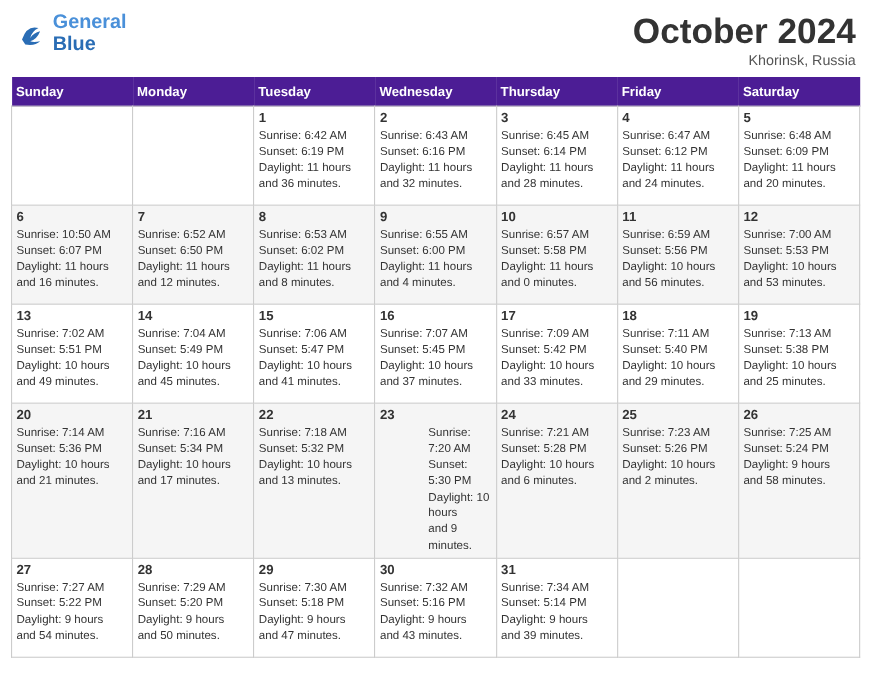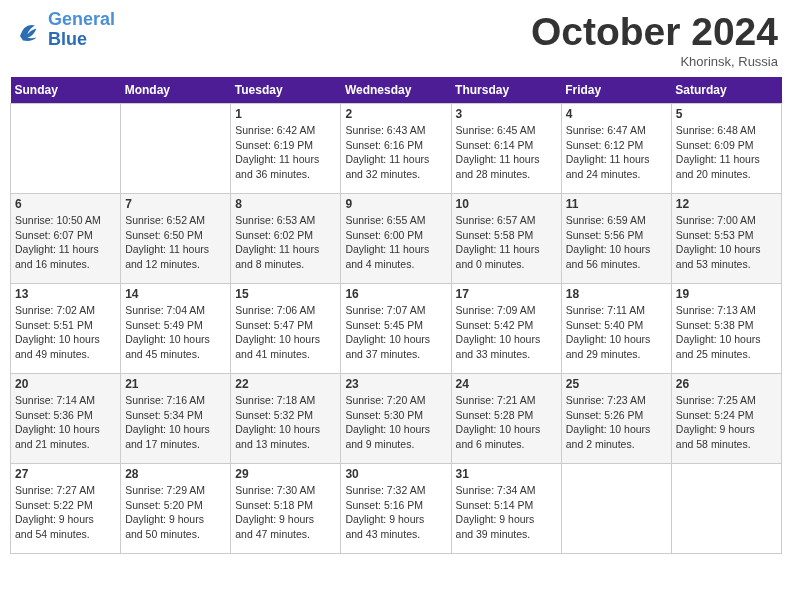--- a/index.html
+++ b/index.html
@@ -32,21 +32,21 @@
       color: #4a90d9;
     }
     .logo-bird {
       width: 30px;
       height: 30px;
     }
     .title-area {
       text-align: right;
     }
     .month-title {
-      font-size: 39px;
+      font-size: 32px;
       font-weight: bold;
       color: #333;
     }
     .location-title {
       font-size: 13px;
       color: #555;
     }
     .calendar-table {
       width: 100%;
       border-collapse: collapse;
@@ -277,21 +277,21 @@
         </td>
         <td>
           <span class="day-number">22</span>
           <div class="day-info" style="white-space: pre-line;">Sunrise: 7:18 AM
 Sunset: 5:32 PM
 Daylight: 10 hours
 and 13 minutes.</div>
         </td>
         <td>
           <span class="day-number">23</span>
-          <div class="day-info" style="white-space: pre-line;">Sunrise: 7:20 AM
+          <div class="day-info" style="white-space: pre-line; margin-left: 44px;">Sunrise: 7:20 AM
 Sunset: 5:30 PM
 Daylight: 10 hours
 and 9 minutes.</div>
         </td>
         <td>
           <span class="day-number">24</span>
           <div class="day-info" style="white-space: pre-line;">Sunrise: 7:21 AM
 Sunset: 5:28 PM
 Daylight: 10 hours
 and 6 minutes.</div>

